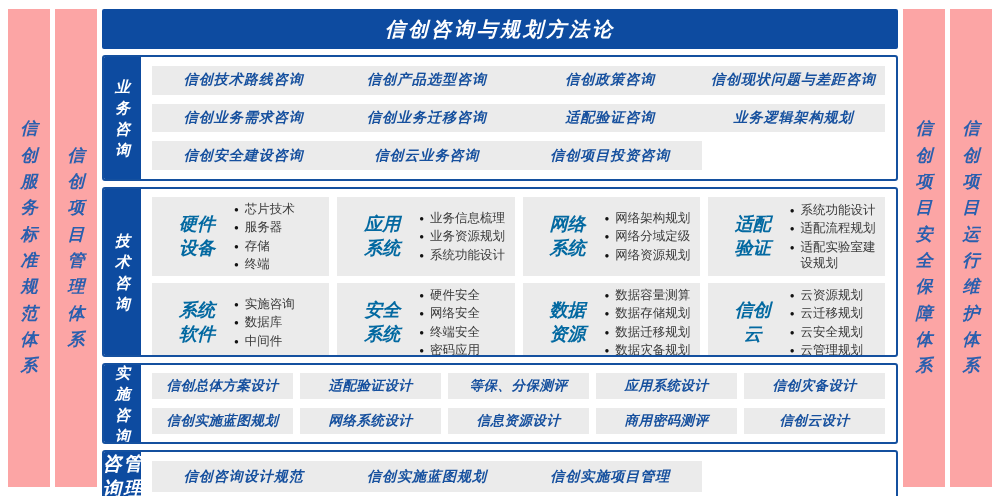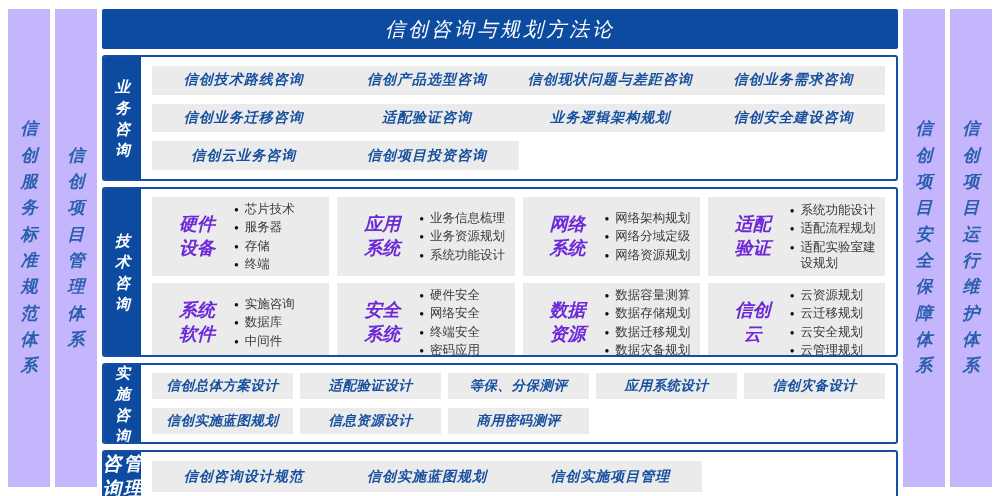--- a/index.html
+++ b/index.html
@@ -2,31 +2,31 @@
 <html><head>
 <meta charset="utf-8">
 <style>
   html,body{margin:0;padding:0;background:#ffffff;}
   body{width:1000px;height:496px;overflow:hidden;
        font-family:"Liberation Sans","DejaVu Sans",sans-serif;}
   .page{box-sizing:border-box;width:1000px;height:496px;
         padding:9px 8px;display:flex;gap:5px;background:#ffffff;}
 
   
-  .vbar{width:42px;flex:0 0 auto;background:#c4b5fd;
+  .vbar{width:42px;flex:0 0 auto;background:#fca5a5;
         display:flex;align-items:center;justify-content:center;}
   .vtext{display:block;width:1.15em;text-align:center;
          font-weight:bold;font-style:italic;color:#2a5fae;
          font-size:17px;line-height:1.55;word-break:break-all;white-space:normal;}
 
   
   .main{flex:1;min-width:0;display:flex;flex-direction:column;gap:6px;}
   .title-bar{height:40px;flex:0 0 auto;background:#0d4ba0;border-radius:2px;
              display:flex;align-items:center;justify-content:center;}
-  .title-bar span{color:#ffffff;font-size:20px;font-weight:normal;font-style:italic;
+  .title-bar span{color:#ffffff;font-size:20px;font-weight:bold;font-style:italic;
                   letter-spacing:3px;}
 
   
   .section{display:flex;border:2px solid #14509f;border-radius:3px;
            background:#ffffff;overflow:hidden;flex:0 0 auto;}
   #sec-business{height:122px;}
   #sec-technology{height:166px;}
   #sec-implementation{height:77px;}
   #sec-management{height:49px;}
 
@@ -44,21 +44,21 @@
   .gbox{background:#ebebeb;color:#16509e;font-weight:bold;font-style:italic;
         font-size:14px;letter-spacing:1px;min-width:0;
         display:flex;align-items:center;justify-content:center;text-align:center;}
   #sec-implementation .gbox{font-size:13.5px;letter-spacing:0.5px;}
 
   
   .tech-cell{justify-content:flex-start;text-align:left;font-style:normal;
              letter-spacing:0;padding:4px 4px 4px 16px;}
   .tech-label{flex:0 0 auto;width:58px;margin-right:8px;text-align:center;
               font-size:18px;line-height:1.3;font-weight:bold;font-style:italic;
-              color:#6d28d9;white-space:pre-line;}
+              color:#0369a1;white-space:pre-line;}
   .bullets{display:flex;flex-direction:column;gap:2px;min-width:0;}
   .bullet{display:flex;align-items:flex-start;font-size:12.5px;line-height:1.3;
           color:#3a3a3a;font-weight:normal;}
   .dot{flex:0 0 auto;font-size:8px;color:#111111;margin:4px 6px 0 0;font-style:normal;}
 </style>
 </head>
 <body>
 
 <div class="page">
 
@@ -75,20 +75,21 @@
       <span>信创咨询与规划方法论</span>
     </div>
     <div id="sections" style="display: flex; flex-direction: column; gap: 6px;">
         <div class="section" id="sec-business">
           <div class="label-bar">
             <span class="vtext">业务咨询</span>
           </div>
           <div class="content cols-4">
             <div class="gbox">信创技术路线咨询</div>
             <div class="gbox">信创产品选型咨询</div>
+            <div class="gbox">信创政策咨询</div>
             <div class="gbox">信创现状问题与差距咨询</div>
             <div class="gbox">信创业务需求咨询</div>
             <div class="gbox">信创业务迁移咨询</div>
             <div class="gbox">适配验证咨询</div>
             <div class="gbox">业务逻辑架构规划</div>
             <div class="gbox">信创安全建设咨询</div>
             <div class="gbox">信创云业务咨询</div>
             <div class="gbox">信创项目投资咨询</div>
           </div>
         </div>
@@ -263,22 +264,24 @@
           <div class="label-bar">
             <span class="vtext">实施咨询</span>
           </div>
           <div class="content cols-5">
             <div class="gbox">信创总体方案设计</div>
             <div class="gbox">适配验证设计</div>
             <div class="gbox">等保、分保测评</div>
             <div class="gbox">应用系统设计</div>
             <div class="gbox">信创灾备设计</div>
             <div class="gbox">信创实施蓝图规划</div>
+            <div class="gbox">网络系统设计</div>
             <div class="gbox">信息资源设计</div>
             <div class="gbox">商用密码测评</div>
+            <div class="gbox">信创云设计</div>
           </div>
         </div>
         <div class="section" id="sec-management">
           <div class="label-bar">
             <span class="vtext">咨询</span>
             <span class="vtext">管理</span>
           </div>
           <div class="content cols-4">
             <div class="gbox">信创咨询设计规范</div>
             <div class="gbox">信创实施蓝图规划</div>

